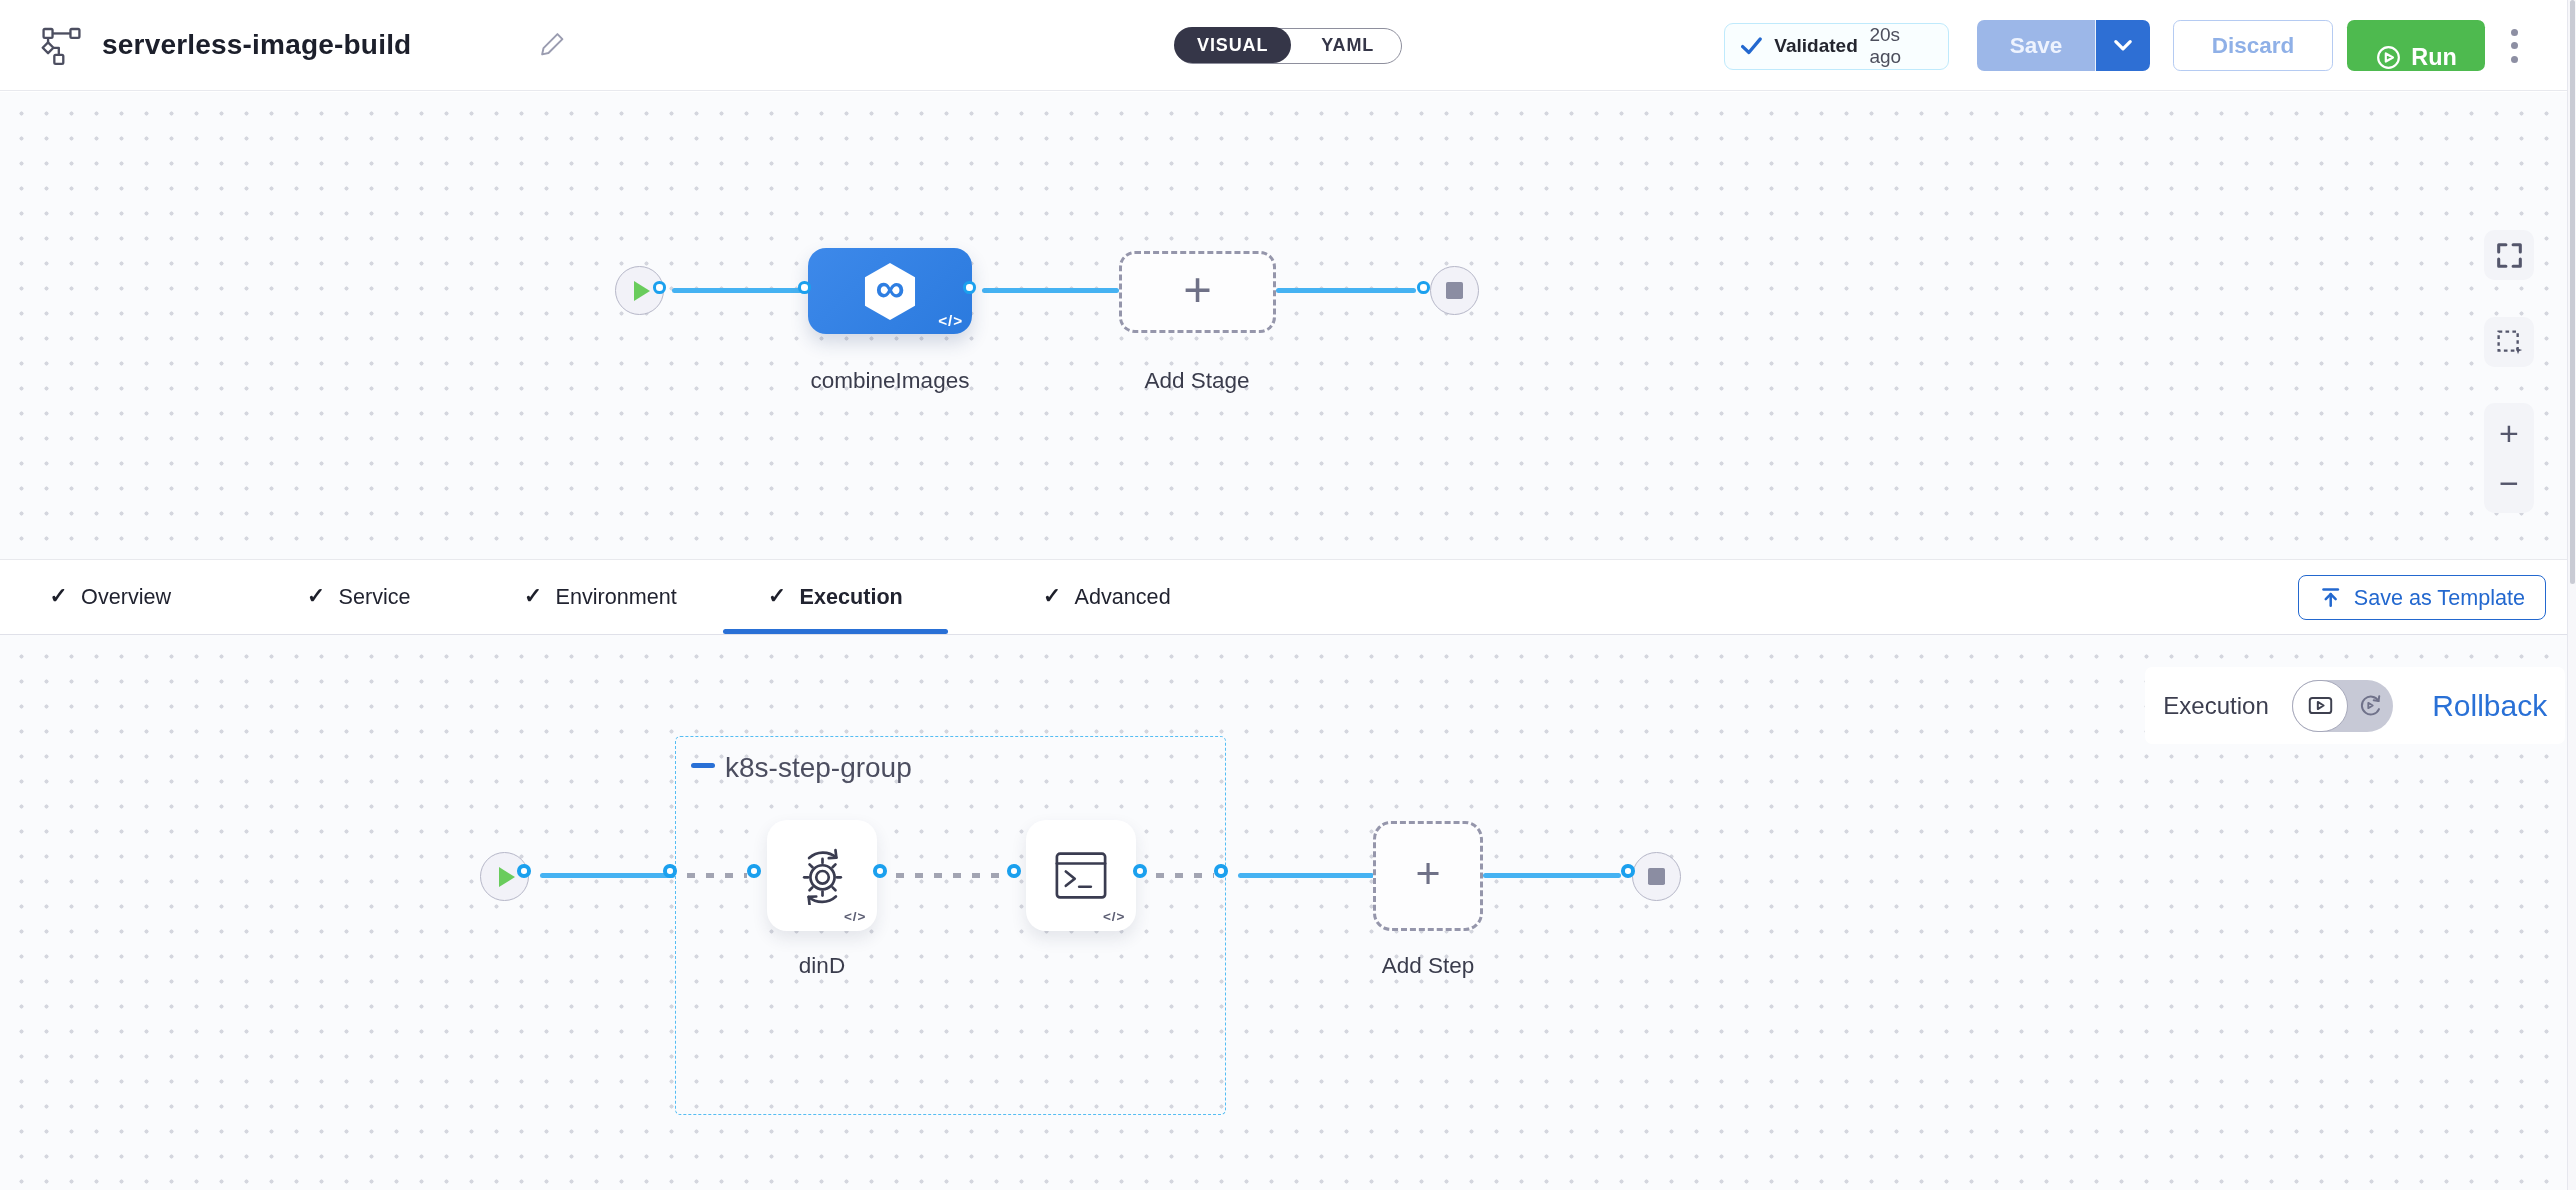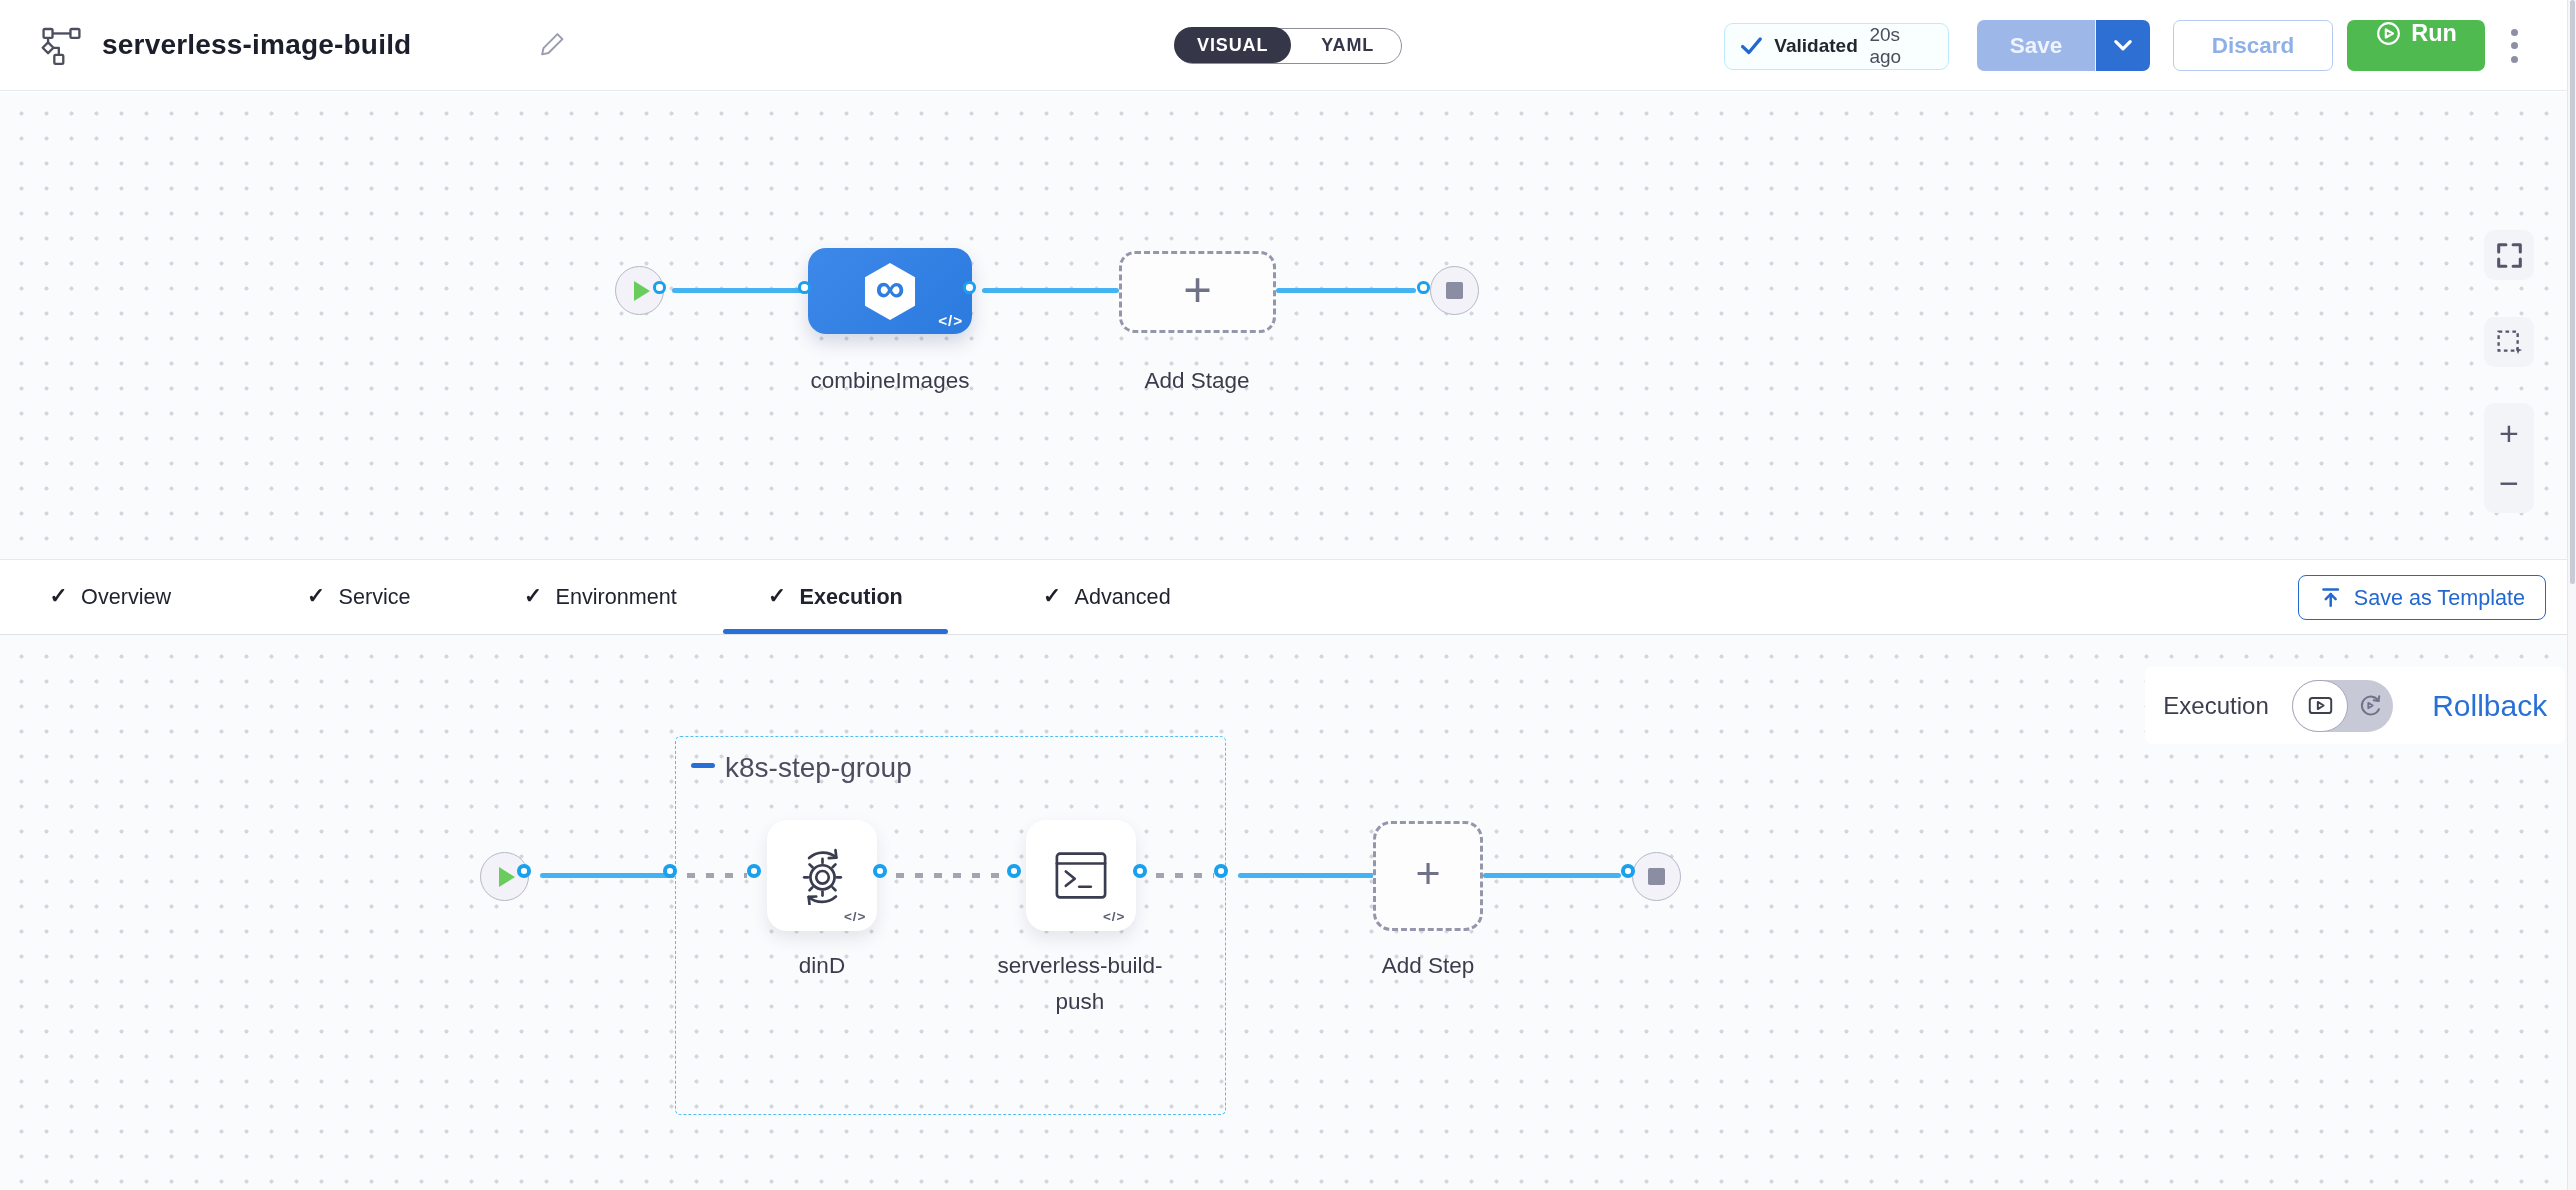--- a/index.html
+++ b/index.html
@@ -26,21 +26,21 @@
 
   .save-split { position:absolute; left:1977px; top:20px; width:173px; height:51px; border-radius:7.2px; overflow:hidden; display:flex; }
   .save-main { width:118px; height:100%; background:#9cb7e8; color:#eef3fe; font-size:22.5px; font-weight:700;
                display:flex; align-items:center; justify-content:center; cursor:default; }
   .save-caret { width:55px; height:100%; background:#2e6fd4; border-left:1.8px solid rgba(255,255,255,.9);
                 display:flex; align-items:center; justify-content:center; cursor:pointer; }
 
   .discard-btn { position:absolute; left:2173px; top:20px; width:160px; height:51px; background:#fff; border:1.8px solid #b5cbf2;
                  border-radius:7.2px; color:#8fb0e7; font-size:22.5px; font-weight:700; display:flex; align-items:center; justify-content:center; cursor:default; }
   .run-btn { position:absolute; left:2347px; top:20px; width:138px; height:51px; background:#4eba4f; border-radius:7.2px; color:#fff;
-             font-size:23.4px; font-weight:700; display:flex; align-items:flex-start; justify-content:center; gap:9px; cursor:pointer; }
+             font-size:23.4px; font-weight:700; display:flex; align-items:flex-end; justify-content:center; gap:9px; cursor:pointer; }
   .kebab { position:absolute; left:2501px; top:20.7px; width:27px; height:50px; display:flex; flex-direction:column; align-items:center; justify-content:center; gap:6.3px; cursor:pointer; }
   .kebab i { width:7.2px; height:7.2px; border-radius:50%; background:#8d8fa3; }
 
   
   .canvas { position:absolute; left:0; width:2576px; background-color:#fafbfd;
             background-image:radial-gradient(circle, #d4d6de 1.8px, transparent 2.3px);
             background-size:25px 25px; background-position:9px 9px; }
   .canvas-top { top:92px; height:467px; }
   .canvas-bottom { top:635px; height:555px; }
 
@@ -248,21 +248,20 @@
     <div class="port port-lg" style="left:517px; top:229px;"></div>
     <div class="port port-lg" style="left:663px; top:229px;"></div>
     <div class="port port-lg" style="left:747px; top:229px;"></div>
     <div class="port port-lg" style="left:873px; top:229px;"></div>
     <div class="port port-lg" style="left:1007px; top:229px;"></div>
     <div class="port port-lg" style="left:1133px; top:229px;"></div>
     <div class="port port-lg" style="left:1214px; top:229px;"></div>
     <div class="port port-lg" style="left:1621px; top:229px;"></div>
 
     <div class="node-label node-label-sm" style="left:732px; top:313px;">dinD</div>
-    <div class="node-label node-label-sm" style="left:990px; top:313px;">serverless-build-push</div>
     <div class="node-label node-label-sm" style="left:1338px; top:313px;">Add Step</div>
   </div>
 
   <div class="tab-strip">
     <div class="tab" style="left:4.5px;">
       <span class="tick">✓</span>
       <span>Overview</span>
     </div>
     <div class="tab" style="left:262px;">
       <span class="tick">✓</span>

